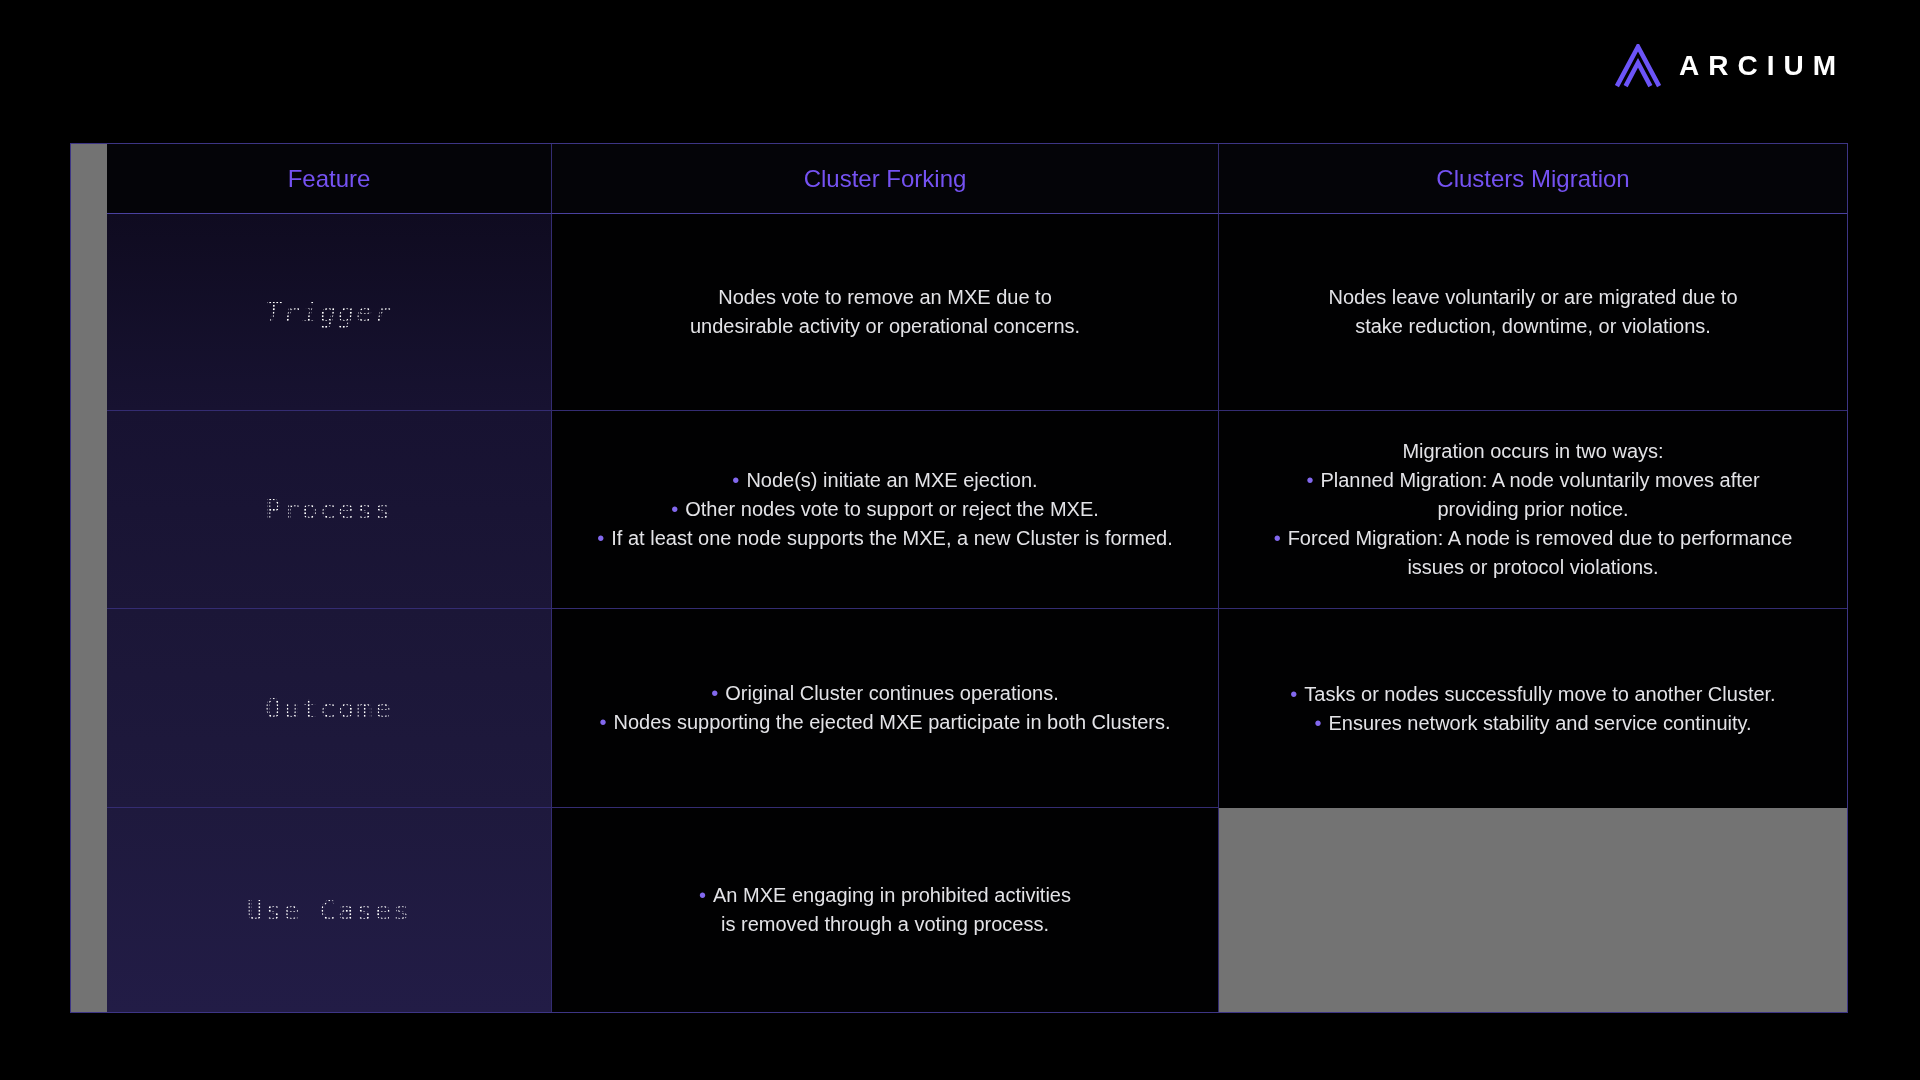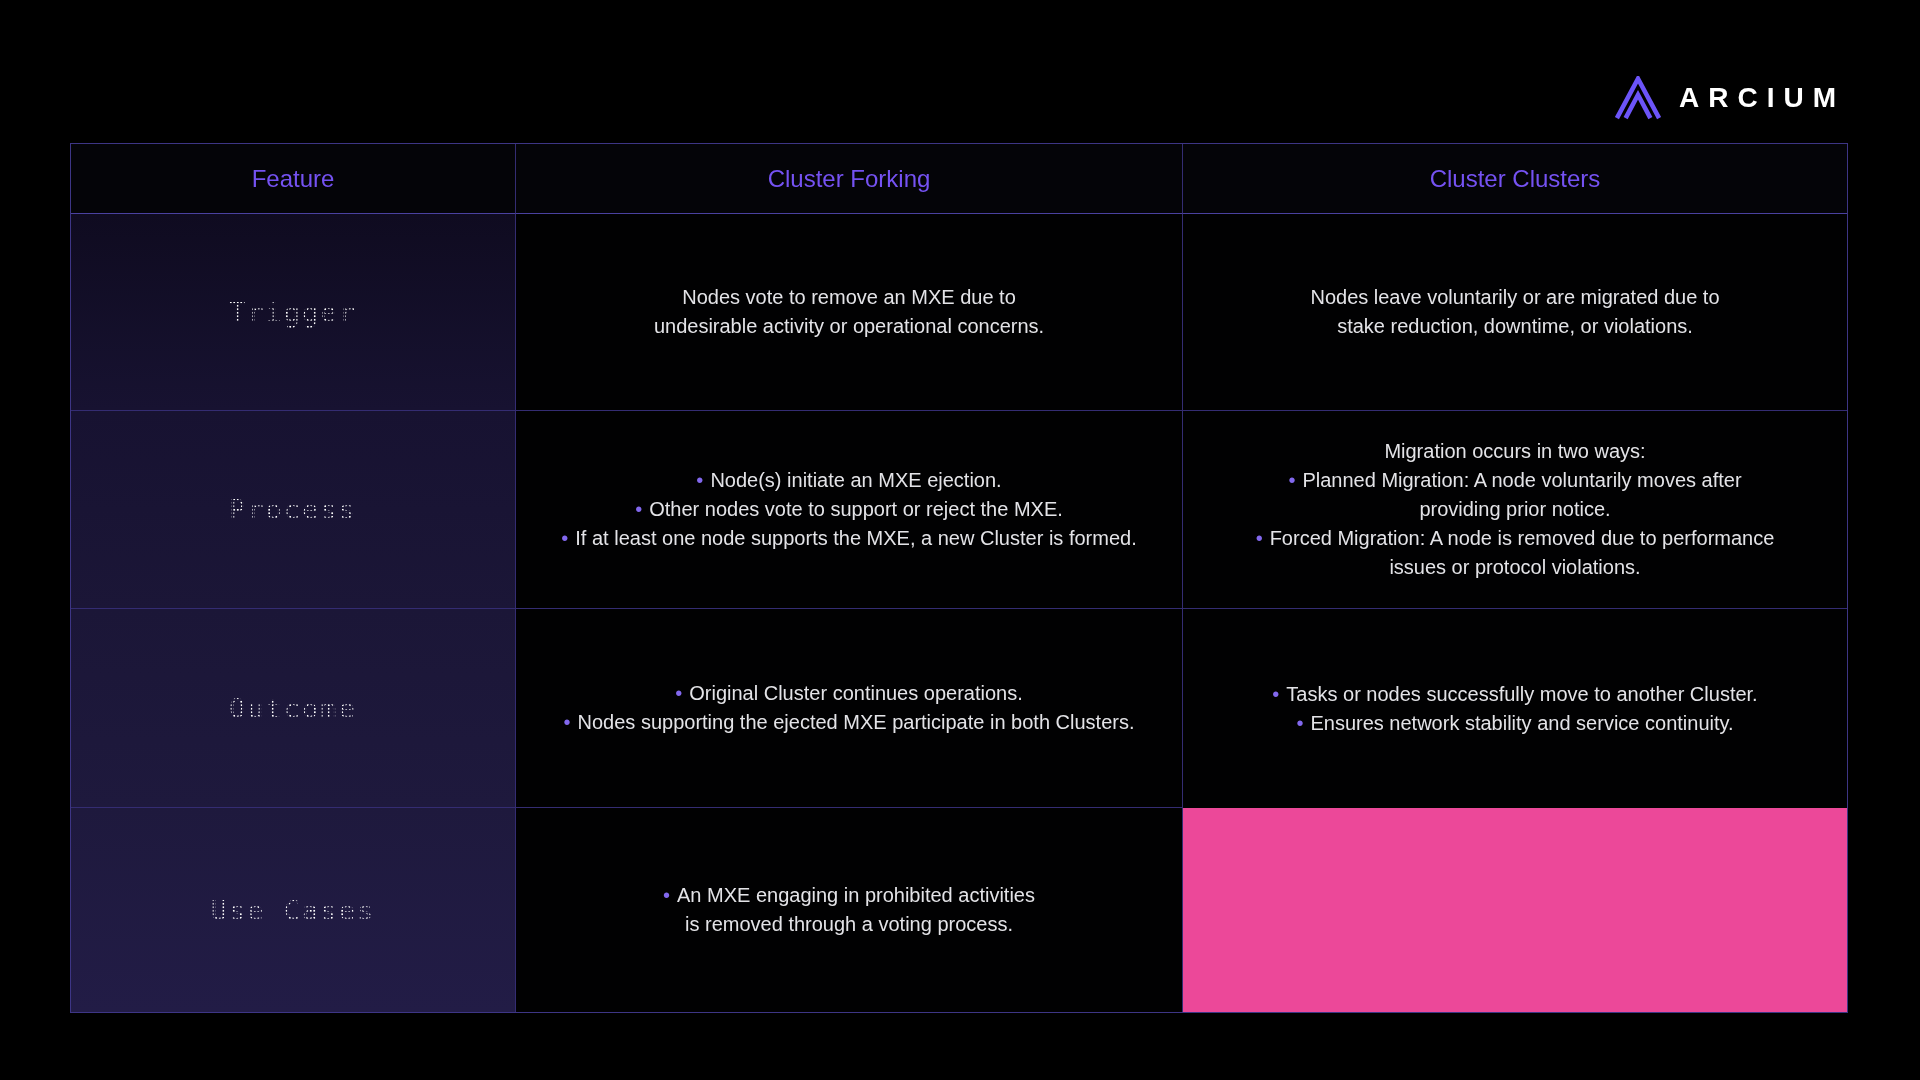--- a/index.html
+++ b/index.html
@@ -8,21 +8,21 @@
     width: 1920px;
     height: 1080px;
     background: #000;
     overflow: hidden;
     font-family: "Liberation Sans", sans-serif;
   }
 
   
   .logo {
     position: absolute;
-    top: 76px;
+    top: 44px;
     right: 75px;
     display: flex;
     align-items: center;
     gap: 15px;
   }
   .logo-mark { width: 52px; height: 44px; display: block; }
   .wordmark {
     color: #ffffff;
     font-size: 28px;
     font-weight: 700;
@@ -36,21 +36,22 @@
     position: absolute;
     left: 70px;
     top: 143px;
     width: 1778px;
     height: 870px;
     box-sizing: border-box;
     border: 1px solid #3d3585;
     display: grid;
     grid-template-columns: 445px 667px 1fr;
     grid-template-rows: 70px 197px 198px 199px 1fr;
-    background: #ec4899;
+    background: #737373;
+    padding-left: 36px;
   }
   .cell {
     box-sizing: border-box;
     border-right: 1px solid #342c72;
     border-bottom: 1px solid #342c72;
     display: flex;
     flex-direction: column;
     align-items: center;
     justify-content: center;
     padding: 8px 10px;
@@ -62,21 +63,21 @@
     background: #040408;
     color: #7552F2;
     font-size: 24px;
     font-weight: 400;
     border-bottom-color: #4a41a0;
   }
 
   .body-cell { background: #010102; }
 
   .label-cell { background: #1b1637; }
-  .label-cell.r0 { background: linear-gradient(180deg, #0f0b20 0%, #171231 100%); }
+  .label-cell.r0 { background: linear-gradient(180deg, #0f0b20 0%, #171231 100%); font-style: italic; }
   .label-cell.r1 { background: linear-gradient(180deg, #171231 0%, #1b1637 100%); text-align: right; }
   .label-cell.r2 { background: linear-gradient(180deg, #1b1637 0%, #1e193d 100%); }
   .label-cell.r3 { background: linear-gradient(180deg, #1e193d 0%, #221c46 100%); text-align: center; }
 
   .dot-text {
     font-family: "DejaVu Sans Mono", monospace;
     font-size: 27px;
     letter-spacing: 2px;
     color: #ffffff;
     white-space: nowrap;
@@ -112,21 +113,21 @@
     <svg class="logo-mark" viewBox="0 0 56 48" fill="none" xmlns="http://www.w3.org/2000/svg">
       <path d="M5 46 L28 3 L51 46" stroke="#6C54F8" stroke-width="5" fill="none"></path>
       <path d="M14.5 46 L28 20.5 L41.5 46" stroke="#6C54F8" stroke-width="5" fill="none"></path>
     </svg>
     <div class="wordmark">ARCIUM</div>
   </div>
 
   <div class="table" id="table-grid">
     <div class="cell header-cell">Feature</div>
     <div class="cell header-cell">Cluster Forking</div>
-    <div class="cell header-cell">Cluster Clusters</div>
+    <div class="cell header-cell">Clusters Migration</div>
 
   <div class="cell label-cell r0">
         <span class="dot-text">Trigger</span>
       </div>
       <div class="cell body-cell">
         <div class="line">Nodes vote to remove an MXE due to</div>
         <div class="line">undesirable activity or operational concerns.</div>
       </div>
       <div class="cell body-cell">
         <div class="line">Nodes leave voluntarily or are migrated due to</div>

